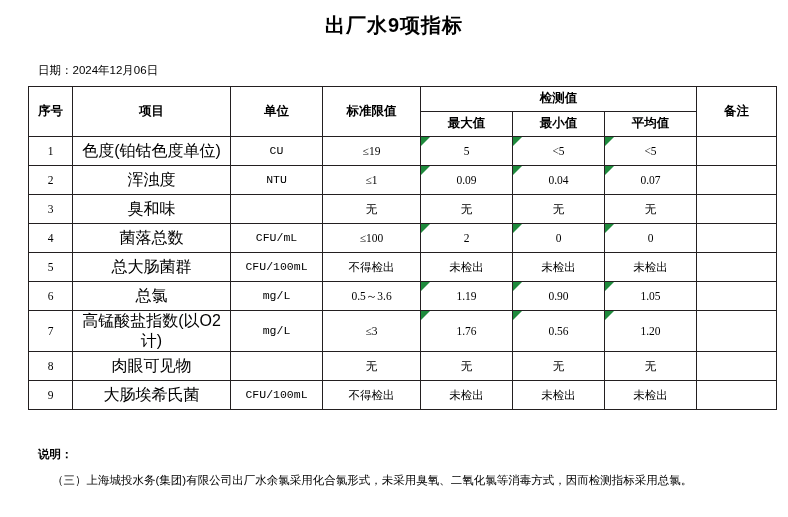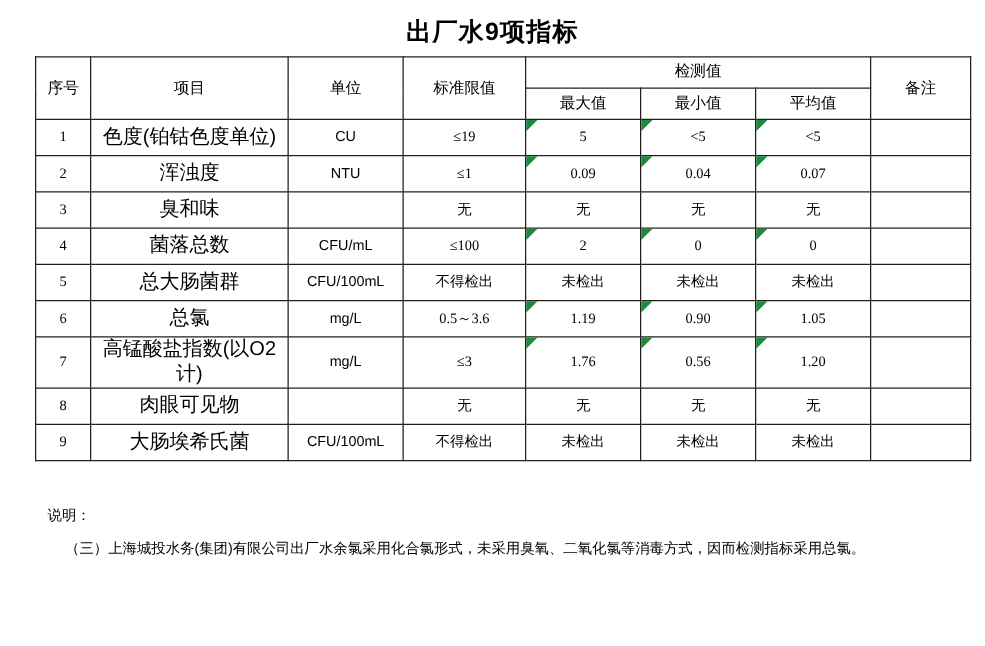--- a/index.html
+++ b/index.html
@@ -47,40 +47,40 @@
   table.report td {
     border: 1px solid #231f20;
     text-align: center;
     vertical-align: middle;
     padding: 0;
     height: 28px;
     line-height: 1.25;
     font-weight: normal;
   }
   table.report th {
-    font-weight: normal;
+    font-weight: bold;
     font-size: 12.5px;
     height: 24px;
   }
   .col-no     { width: 44px; }
   .col-item   { width: 158px; }
   .col-unit   { width: 92px; }
   .col-limit  { width: 98px; }
   .col-val    { width: 92px; }
   .col-remark { width: 80px; }
 
   td.item-cell {
     text-align: left;
     padding-left: 10px;
     font-size: 16px;
   }
   td.unit-cell {
     text-align: left;
     padding-left: 8px;
-    font-family: Liberation Sans, sans-serif;
+    font-family: Liberation Mono, monospace;
     font-size: 11.5px;
   }
   td.limit-cell {
     text-align: left;
     padding-left: 8px;
     font-family: "Liberation Serif", serif;
     font-size: 11.5px;
   }
   td.no-cell {
     font-family: "Liberation Serif", serif;
@@ -100,34 +100,35 @@
     height: 0;
     border-top: 9px solid #1e8a3c;
     border-right: 9px solid transparent;
   }
   .notes {
     margin: 34px 0 0 38px;
     font-size: 11.5px;
     line-height: 1.9;
   }
   .notes .notes-title {
-    font-weight: normal;
+    font-weight: bold;
     margin-bottom: 4px;
   }
   .notes .note-line {
     margin-left: 14px;
   }
 </style>
 </head>
 <body>
 
 <div class="page">
 
   <div class="doc-title">出厂水9项指标</div>
 
+  <div class="date-line">日期：2024年12月06日</div>
 
   <div class="table-wrap">
     <table class="report">
       <colgroup>
         <col class="col-no">
         <col class="col-item">
         <col class="col-unit">
         <col class="col-limit">
         <col class="col-val">
         <col class="col-val">

